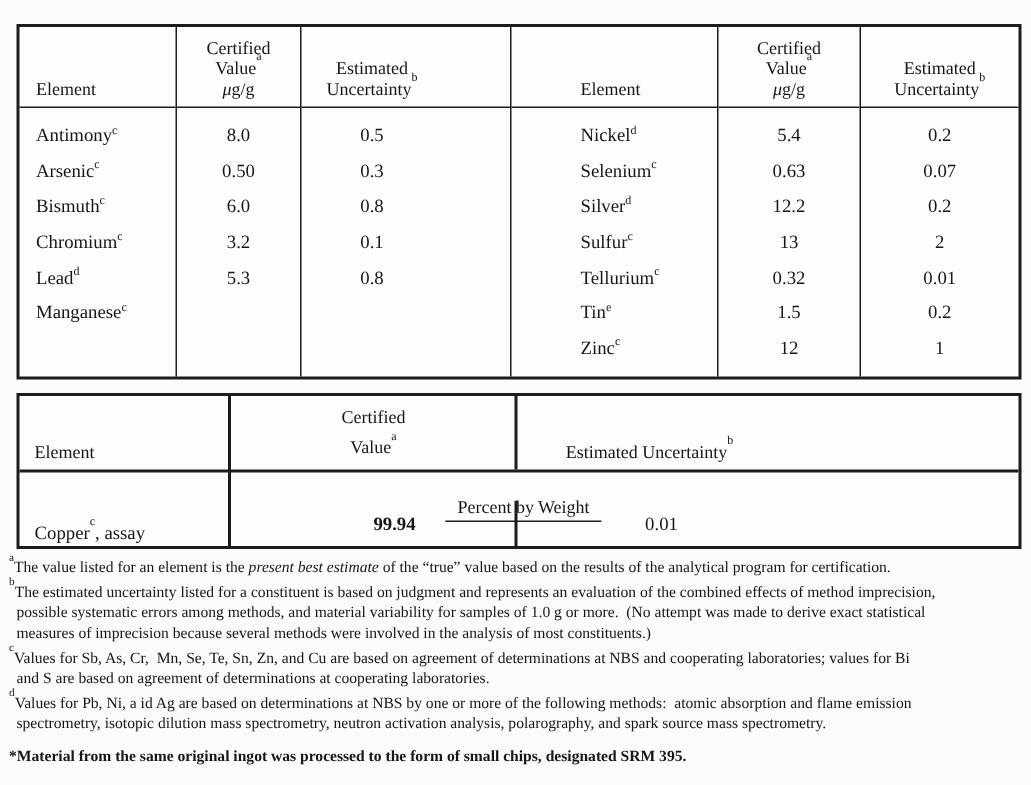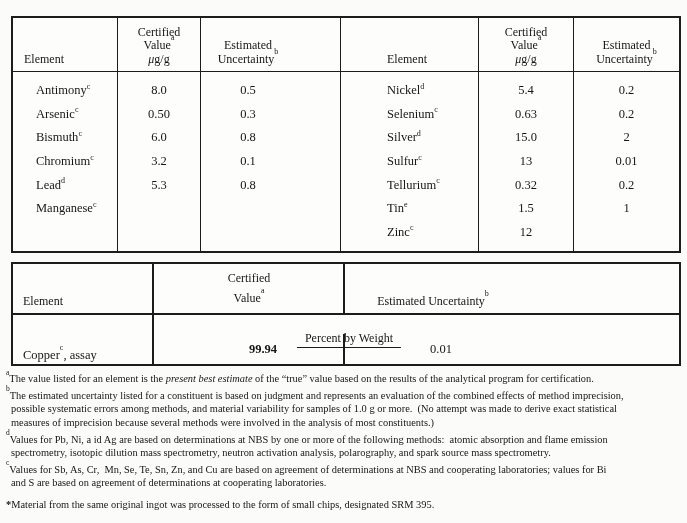--- a/index.html
+++ b/index.html
@@ -28,21 +28,21 @@
   .t1 .hd{
     height:54px;box-sizing:border-box;border-bottom:1.5px solid #1c1c1c;
     display:flex;flex-direction:column;justify-content:flex-end;
     font-size:12px;line-height:13.5px;padding-bottom:5px;text-align:center;
   }
   .t1 .hd.left{align-items:flex-start;padding-left:11px;text-align:left;}
   .t1 .hd.left2{align-items:flex-start;padding-left:46px;text-align:left;}
   .t1 .hd.bias{padding-right:45px;}
   .t1 .bd{flex:1;display:flex;flex-direction:column;padding-top:7px;}
   .t1 .cell{height:23.6px;font-size:12.5px;display:flex;align-items:center;}
-  .t1 .cell.name{padding-left:23px;}
+  .t1 .cell.name{padding-left:11px;}
   .t1 .cell.name2{padding-left:46px;}
   .t1 .cell.num{justify-content:center;text-align:center;}
   .t1 .cell.num.bias{padding-right:45px;box-sizing:border-box;}
   sup{font-size:8px;line-height:0;position:relative;top:-4px;}
   .unit i{font-style:italic;}
 
   
   .t2{
     position:absolute;left:11px;top:262px;width:670px;height:104px;
     border:2px solid #1c1c1c;box-sizing:border-box;background:#fdfdfc;
@@ -60,21 +60,21 @@
   
   .fnotes{position:absolute;left:3px;top:372px;width:681px;}
   .fn{
     font-size:10.4px;line-height:13.4px;margin:0 0 3.5px 0;
     padding-left:8px;text-indent:-5px;
   }
   .fn .txt{white-space:pre-wrap;}
   .fn i{font-style:italic;}
   .fn sup{font-size:7.5px;top:-3px;}
   .fn.star{margin-top:8px;font-weight:bold;font-weight:600;}
-  .fn.star .txt{font-weight:normal;}
+  .fn.star .txt{font-weight:bold;}
   .fm-star{font-weight:bold;}
 </style>
 </head>
 <body>
 
 <div class="page">
 
   <div class="t1">
 
     <div class="col c-el1">
@@ -176,35 +176,36 @@
 
     <div class="col c-val2">
       <div class="hd">
         <div>Certified</div>
         <div><span>Value</span><sup>a</sup></div>
         <div class="unit"><i>μ</i><span>g/g</span></div>
       </div>
       <div class="bd">
         <div class="cell num">5.4</div>
         <div class="cell num">0.63</div>
-        <div class="cell num">15.0</div>
+        <div class="cell num">12.2</div>
         <div class="cell num">13</div>
         <div class="cell num">0.32</div>
         <div class="cell num">1.5</div>
         <div class="cell num">12</div>
       </div>
     </div>
 
     <div class="col c-unc2">
       <div class="hd">
         <div>Estimated</div>
         <div><span>Uncertainty</span><sup>b</sup></div>
       </div>
       <div class="bd">
         <div class="cell num">0.2</div>
+        <div class="cell num">0.07</div>
         <div class="cell num">0.2</div>
         <div class="cell num">2</div>
         <div class="cell num">0.01</div>
         <div class="cell num">0.2</div>
         <div class="cell num">1</div>
       </div>
     </div>
   </div>
 
   <div class="t2">
@@ -238,20 +239,20 @@
     <div class="t2-txt ctr" style="left:428px;top:78px;font-size:12.5px;">
       <span>0.01</span>
     </div>
   </div>
 
   <div class="fnotes">
     <p class="fn"><sup class="fm">a</sup><span class="txt">The value listed for an element is the </span><i>present best estimate</i><span class="txt"> of the “true” value based on the results of the analytical program for certification.</span></p>
     <p class="fn"><sup class="fm">b</sup><span class="txt">The estimated uncertainty listed for a constituent is based on judgment and represents an evaluation of the combined effects of method imprecision,
 possible systematic errors among methods, and material variability for samples of 1.0 g or more.  (No attempt was made to derive exact statistical
 measures of imprecision because several methods were involved in the analysis of most constituents.)</span><i></i><span class="txt"></span></p>
+    <p class="fn"><sup class="fm">c</sup><span class="txt">Values for Sb, As, Cr,  Mn, Se, Te, Sn, Zn, and Cu are based on agreement of determinations at NBS and cooperating laboratories; values for Bi
+and S are based on agreement of determinations at cooperating laboratories.</span><i></i><span class="txt"></span></p>
     <p class="fn"><sup class="fm">d</sup><span class="txt">Values for Pb, Ni, a id Ag are based on determinations at NBS by one or more of the following methods:  atomic absorption and flame emission
 spectrometry, isotopic dilution mass spectrometry, neutron activation analysis, polarography, and spark source mass spectrometry.</span><i></i><span class="txt"></span></p>
-    <p class="fn"><sup class="fm">c</sup><span class="txt">Values for Sb, As, Cr,  Mn, Se, Te, Sn, Zn, and Cu are based on agreement of determinations at NBS and cooperating laboratories; values for Bi
-and S are based on agreement of determinations at cooperating laboratories.</span><i></i><span class="txt"></span></p>
     <p class="fn star"><span class="fm-star">*</span><span class="txt">Material from the same original ingot was processed to the form of small chips, designated SRM 395.</span><i></i><span class="txt"></span></p>
   </div>
 
 </div>
 
 </body></html>

